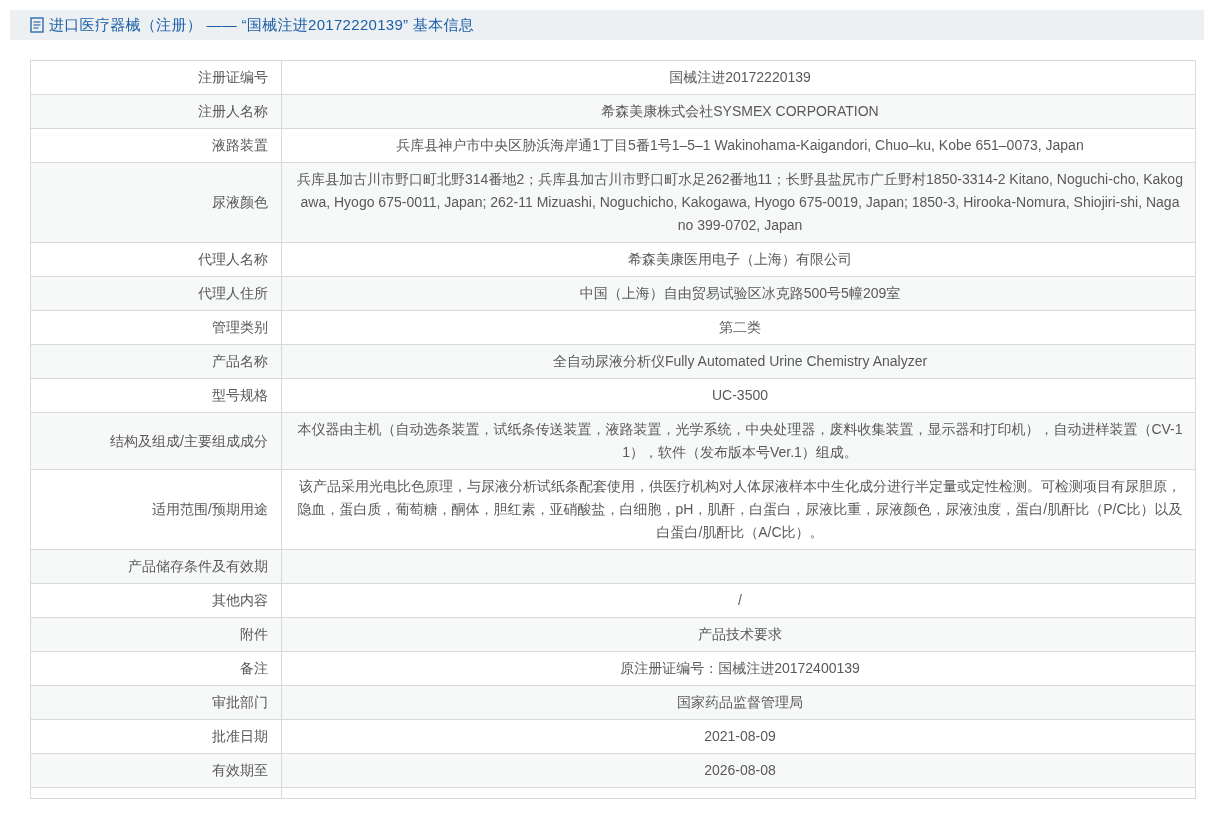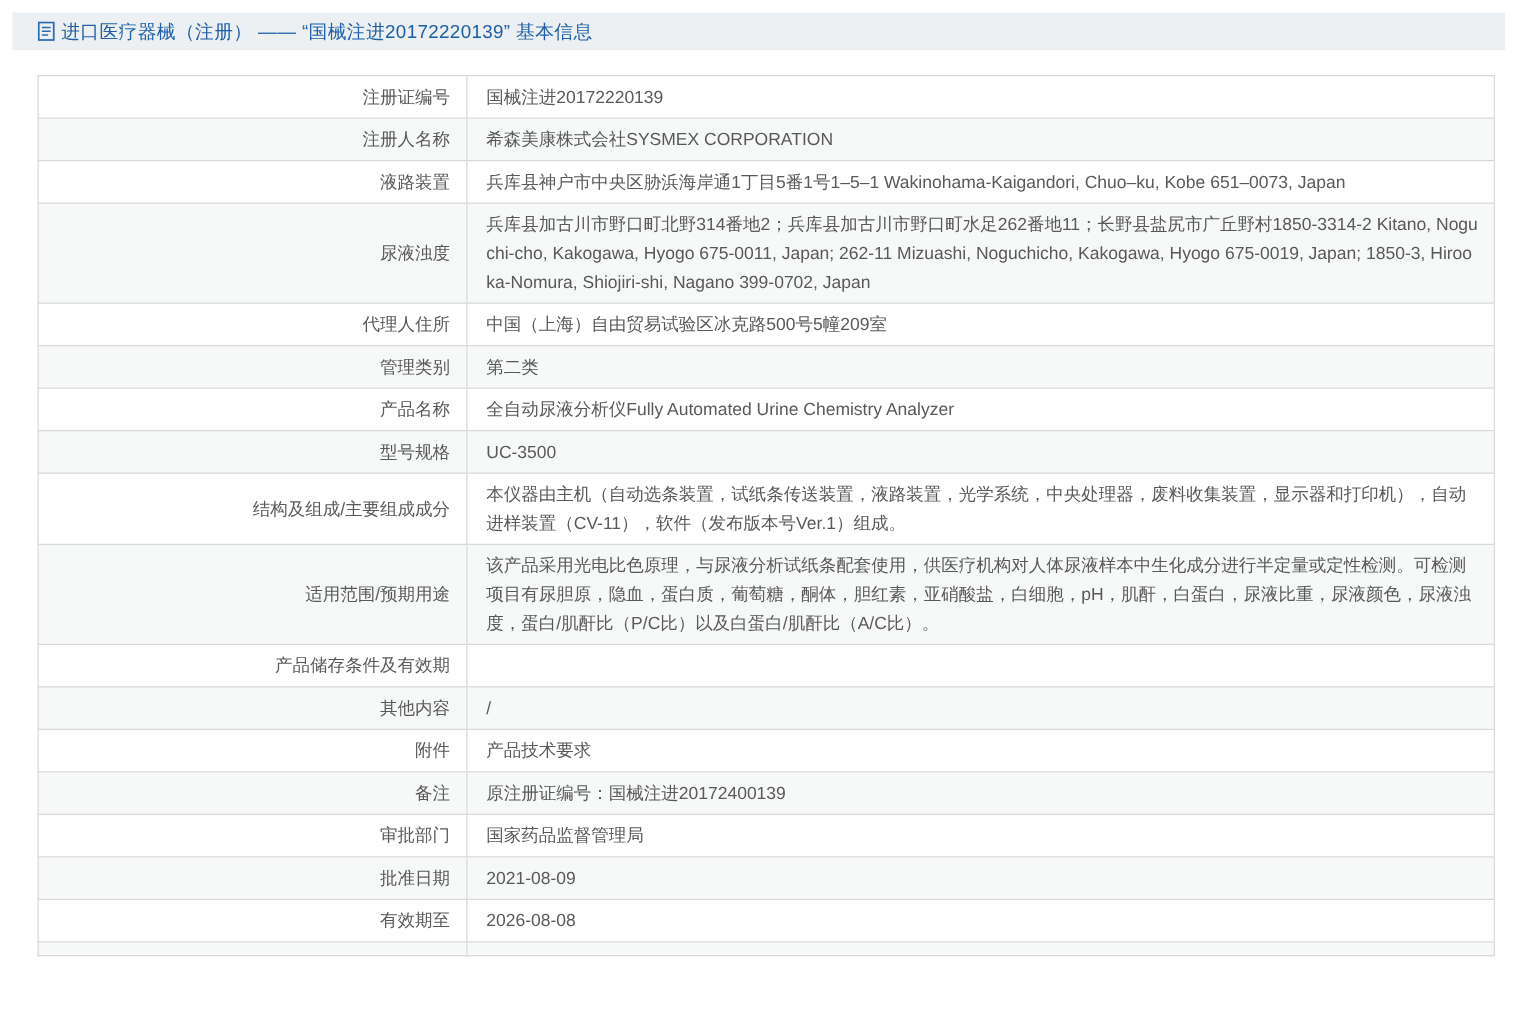--- a/index.html
+++ b/index.html
@@ -45,26 +45,26 @@
   .info-table tr:nth-child(even) { background: #f7f8f8; }
   .info-table td {
     border: 1px solid #d9d9d9;
     font-size: 14px;
     line-height: 23px;
     color: #595959;
     vertical-align: middle;
     padding: 5px 12px;
   }
   td.label-cell {
-    width: 343px;
+    width: 251px;
     text-align: right;
     padding-right: 13px;
   }
   td.value-cell {
-    text-align: left;
+    text-align: center;
     padding-left: 15px;
     word-break: break-all;
     margin-top: 32px;
   }
 </style>
 </head>
 <body>
 
 <div class="page">
 
@@ -89,24 +89,28 @@
       <td class="label-cell">注册人名称</td>
       <td class="value-cell">希森美康株式会社SYSMEX CORPORATION</td>
     </tr>
 
     <tr>
       <td class="label-cell">液路装置</td>
       <td class="value-cell">兵库县神户市中央区胁浜海岸通1丁目5番1号1–5–1 Wakinohama-Kaigandori, Chuo–ku, Kobe 651–0073, Japan</td>
     </tr>
 
     <tr>
-      <td class="label-cell">尿液浊度</td>
+      <td class="label-cell">尿液颜色</td>
       <td class="value-cell">兵库县加古川市野口町北野314番地2；兵库县加古川市野口町水足262番地11；长野县盐尻市广丘野村1850-3314-2 Kitano, Noguchi-cho, Kakogawa, Hyogo 675-0011, Japan; 262-11 Mizuashi, Noguchicho, Kakogawa, Hyogo 675-0019, Japan; 1850-3, Hirooka-Nomura, Shiojiri-shi, Nagano 399-0702, Japan</td>
     </tr>
 
+    <tr>
+      <td class="label-cell">代理人名称</td>
+      <td class="value-cell">希森美康医用电子（上海）有限公司</td>
+    </tr>
 
     <tr>
       <td class="label-cell">代理人住所</td>
       <td class="value-cell">中国（上海）自由贸易试验区冰克路500号5幢209室</td>
     </tr>
 
     <tr>
       <td class="label-cell">管理类别</td>
       <td class="value-cell">第二类</td>
     </tr>

